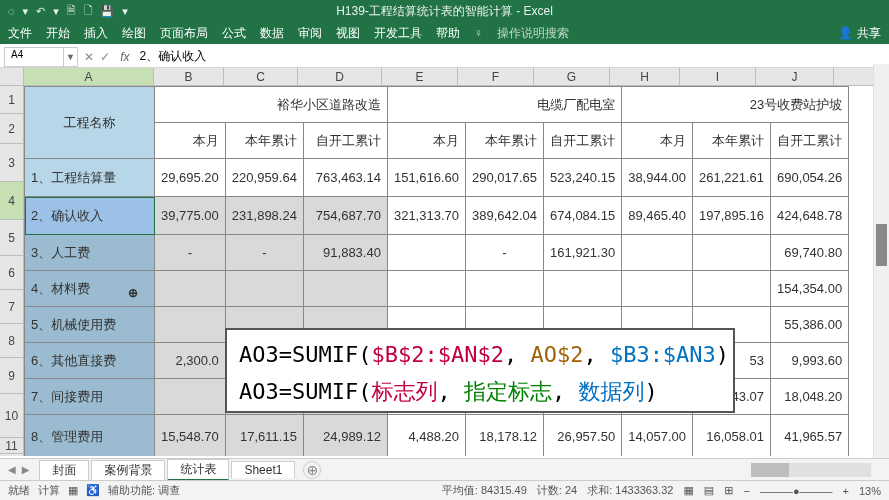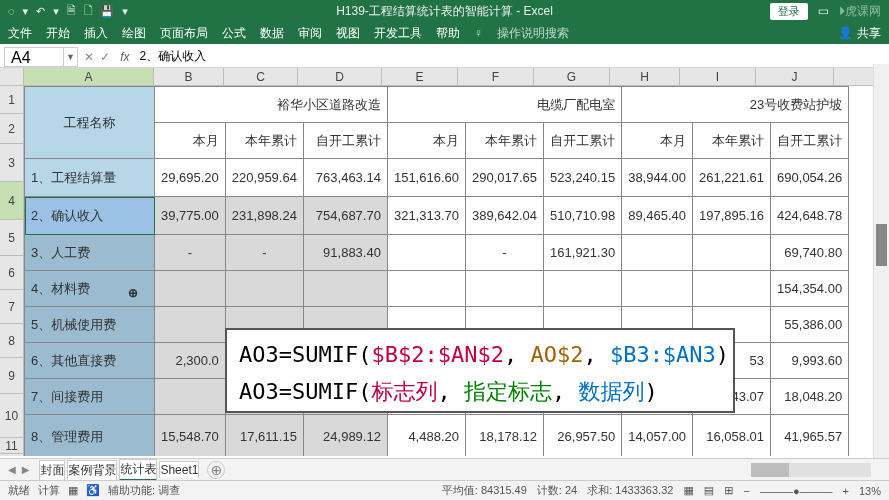--- a/index.html
+++ b/index.html
@@ -9,21 +9,21 @@
 .qat span { opacity:.9; font-size:11px; cursor:pointer; }
 .title-center { position:absolute; left:50%; transform:translateX(-50%); font-size:12px; opacity:.9; }
 .title-right { position:absolute; right:8px; display:flex; gap:10px; align-items:center; }
 .login-btn { background:#fff; color:#217346; padding:1px 8px; border-radius:2px; font-size:11px; }
 .watermark { color:#fff; opacity:.5; font-size:12px; }
 .ribbon-tabs { height:22px; background:#217346; color:#fff; display:flex; align-items:center; padding:0 8px; gap:14px; }
 .ribbon-tabs span { font-size:12px; cursor:pointer; }
 .ribbon-tabs .tell { opacity:.7; }
 .share-box { position:absolute; right:8px; color:#fff; font-size:11px; }
 .namebox-row { display:flex; align-items:center; border-bottom:1px solid #d4d4d4; height:24px; background:#fff; padding-top:2px; }
-.namebox { width:60px; border:1px solid #ccc; height:20px; padding:1px 6px; font-size:16px; margin-left:4px; }
+.namebox { width:60px; border:1px solid #ccc; height:20px; padding:1px 6px; font-size:10px; margin-left:4px; }
 .nb-dd { width:14px; border:1px solid #ccc; border-left:0; height:20px; color:#666; display:flex; align-items:center; justify-content:center; font-size:9px; }
 .fx-btns { display:flex; gap:6px; color:#888; padding:0 6px; }
 .fx-lbl { font-style:italic; color:#666; padding:0 4px; }
 .fx-input { flex:1; padding:1px 6px; font-size:12px; }
 .grid-area { position:relative; height:388px; overflow:hidden; background:#fff; }
 .rowgutter { position:absolute; left:0; top:0; width:24px; background:#e6e6e6; border-right:1px solid #bdbdbd; height:100%; }
 .rowgutter div { text-align:center; border-bottom:1px solid #bdbdbd; font-size:12px; color:#444; display:flex; align-items:center; justify-content:center; }
 .colhead { position:absolute; top:0; left:24px; right:0; height:18px; background:#e6e6e6; display:flex; border-bottom:1px solid #bdbdbd; line-height:18px; }
 .colhead div { border-right:1px solid #bdbdbd; text-align:center; font-size:12px; color:#444; }
 .colhead div.sel { background:#c6e0b4; }
@@ -35,21 +35,21 @@
 .cat-bg { background:#9bbcd0; }
 .cat-top-bg td.row-label { background:#b7d7e8; }
 .sel-cell { background:#9bc2e6; }
 .formula-overlay {
   position:absolute; left:225px; top:260px; width:510px; height:85px;
   background:#fff; border:2px solid #555; padding:6px 12px;
   font-family:"Microsoft YaHei",monospace; font-size:22px; line-height:1.7; white-space:nowrap;
 }
 .sheet-tabs { position:absolute; bottom:20px; left:0; right:0; height:22px; display:flex; align-items:center; border-top:1px solid #ccc; background:#f3f3f3; }
 .tab-nav { display:flex; gap:6px; color:#888; padding:0 8px; font-size:10px; }
-.sheet-tab { padding:1px 0; border:1px solid #ccc; border-bottom:none; background:#fff; font-size:12px; margin-left:2px; color:#333;}
+.sheet-tab { padding:1px 12px; border:1px solid #ccc; border-bottom:none; background:#fff; font-size:12px; margin-left:2px; color:#333;}
 .sheet-tab.active { background:#fff; border-bottom:2px solid #217346; }
 .sheet-tab.dark { background:#404040; color:#fff; }
 .new-sheet { width:18px; height:18px; border:1px solid #ccc; border-radius:9px; text-align:center; line-height:16px; color:#888; margin-left:8px; font-size:14px;}
 .hscroll { position:absolute; right:18px; height:14px; width:120px; background:#e0e0e0; }
 .hscroll-thumb { position:absolute; left:0; width:38px; height:14px; background:#bdbdbd; }
 .statusbar { position:absolute; bottom:0; left:0; right:0; height:20px; background:#f3f3f3; border-top:1px solid #ccc; display:flex; align-items:center; justify-content:space-between; padding:0 8px; font-size:11px; color:#555; }
 .status-left { display:flex; gap:8px; align-items:center; }
 .status-right { display:flex; gap:10px; align-items:center; }
 .vscroll { position:absolute; right:0; top:64px; width:16px; bottom:42px; background:#f0f0f0; border-left:1px solid #ddd; }
 .vthumb { position:absolute; top:160px; height:42px; left:2px; right:2px; background:#888; }
@@ -65,25 +65,20 @@
     <span>◌</span>
     <span>▾</span>
     <span>↶</span>
     <span>▾</span>
     <span>🗎</span>
     <span>🗋</span>
     <span>💾</span>
     <span>▾</span>
   </div>
   <div class="title-center">H139-工程结算统计表的智能计算 - Excel</div>
-  <div class="title-right">
-    <span class="login-btn">登录</span>
-    <span>▭</span>
-    <span class="watermark">⏵<span>虎课网</span></span>
-  </div>
 </div>
 
 <div class="ribbon-tabs">
   <span>文件</span>
   <span>开始</span>
   <span>插入</span>
   <span>绘图</span>
   <span>页面布局</span>
   <span>公式</span>
   <span>数据</span>
@@ -178,21 +173,21 @@
           <td>261,221.61</td>
           <td>690,054.26</td>
 </tr>
 <tr style="height:38px">
  <td class="row-label sel-cell marquee">2、确认收入</td>
  <td style="background:#d9d9d9">39,775.00</td>
           <td style="background:#d9d9d9">231,898.24</td>
           <td style="background:#d9d9d9">754,687.70</td>
           <td>321,313.70</td>
           <td>389,642.04</td>
-          <td>510,710.98</td>
+          <td>674,084.15</td>
           <td>89,465.40</td>
           <td>197,895.16</td>
           <td>424,648.78</td>
 </tr>
 <tr style="height:36px">
  <td class="row-label cat-bg">3、人工费</td>
  <td style="background:#d9d9d9;text-align:center">-</td>
           <td style="background:#d9d9d9;text-align:center">-</td>
           <td style="background:#d9d9d9">91,883.40</td>
           <td></td>

